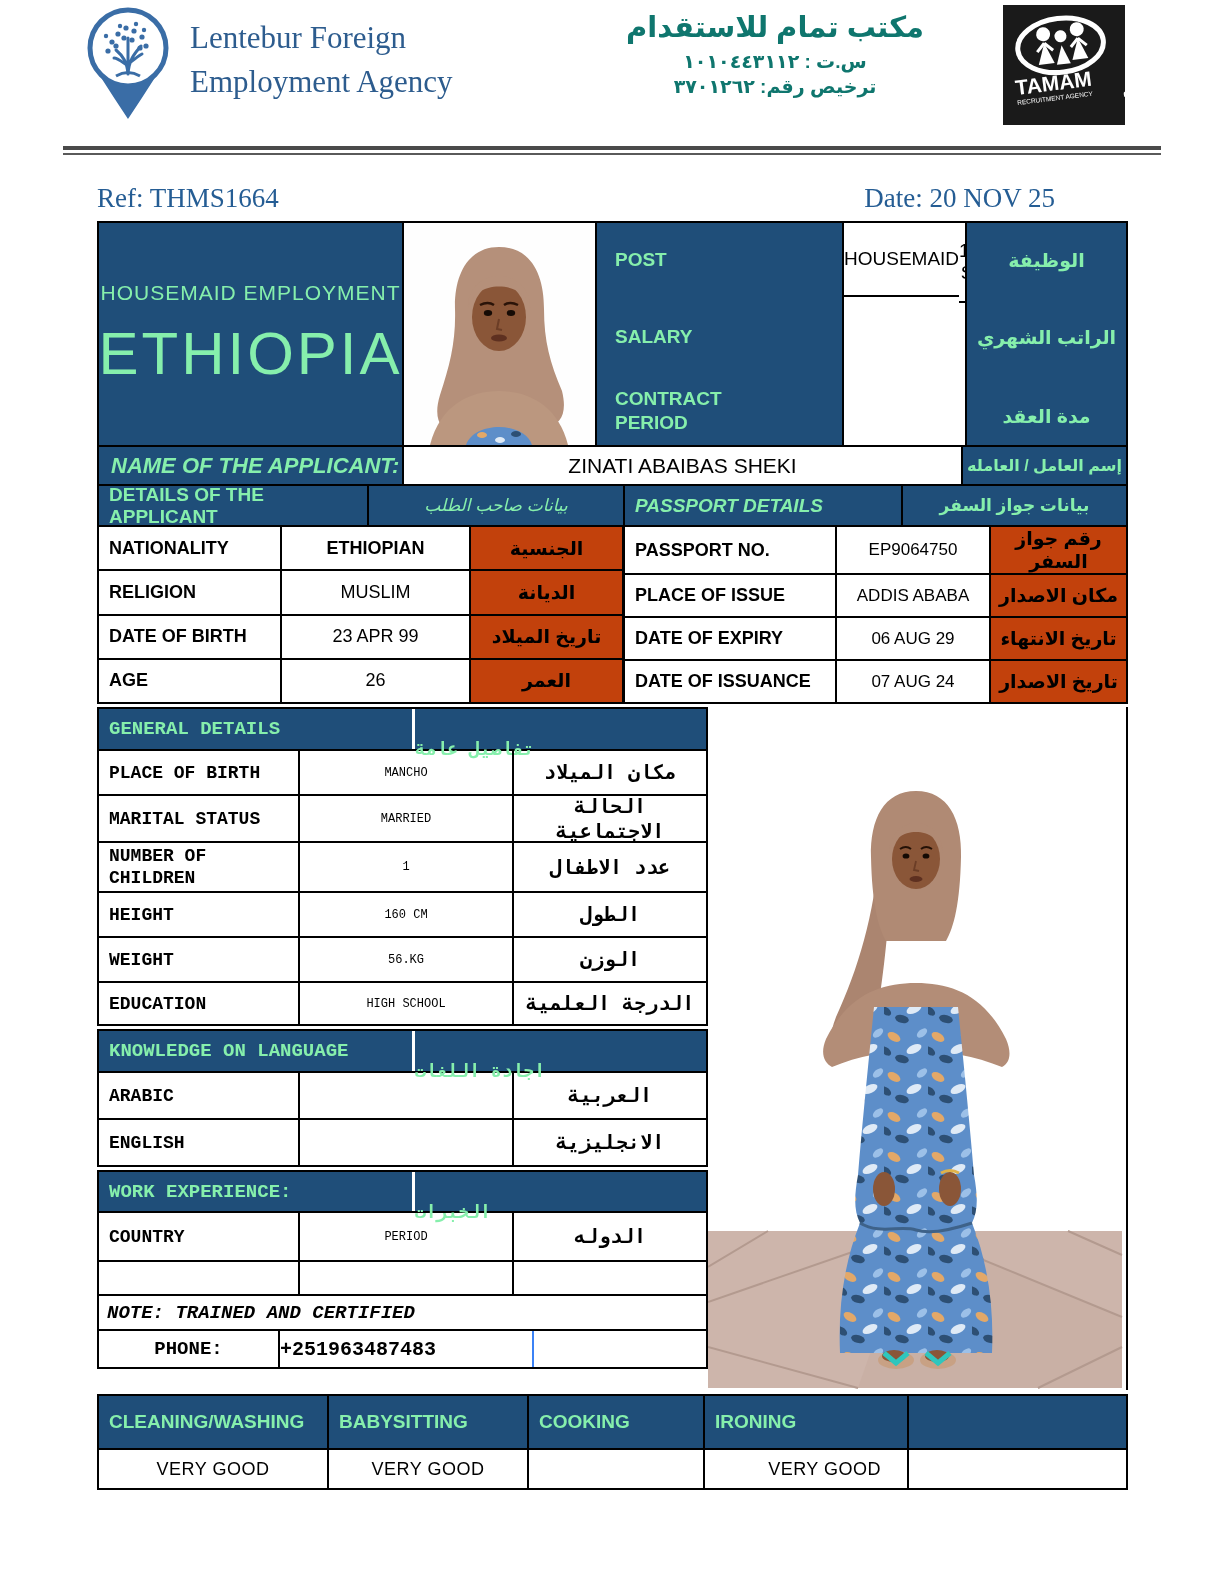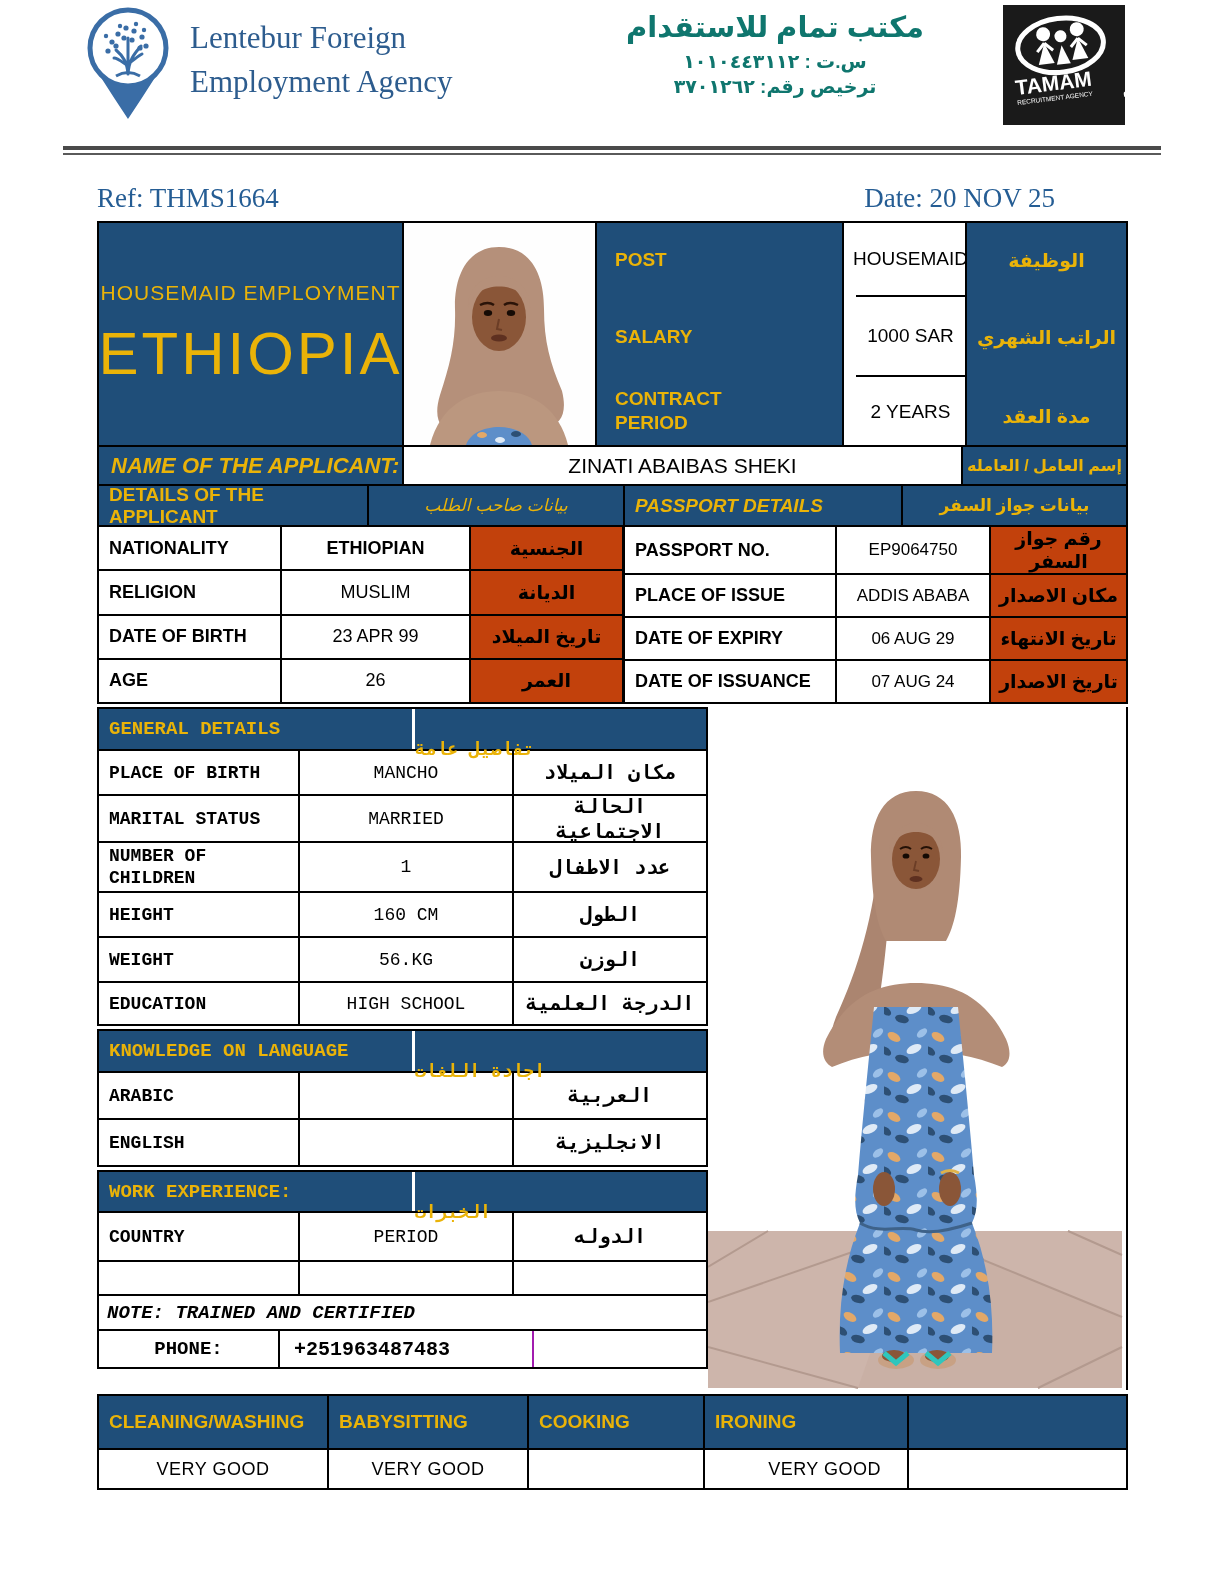--- a/index.html
+++ b/index.html
@@ -15,39 +15,39 @@
   .arabic-head .l3{font-size:19px;font-weight:bold;margin-top:2px;}
   .tamam-box{left:1003px;top:5px;width:122px;height:120px;background:#1a1a1a;}
   .rule1{left:63px;top:146px;width:1098px;height:4px;background:#4a4a4a;}
   .rule2{left:63px;top:153px;width:1098px;height:2px;background:#5a5a5a;}
   .ref-line{left:97px;top:183px;font-family:"Liberation Serif","DejaVu Serif",serif;
     font-size:27px;color:#255d94;}
   .date-line{right:169px;top:183px;font-family:"Liberation Serif","DejaVu Serif",serif;
     font-size:27px;color:#255d94;}
   
   .tbl{left:97px;top:221px;width:1031px;}
-  .blue{background:#1f4e79;color:#eab308;}
+  .blue{background:#1f4e79;color:#86efac;}
   .sec{box-sizing:border-box;border:2px solid #000;display:flex;}
   .mtm{margin-top:-2px;}
   .mt3{margin-top:3px;}
   .cell{box-sizing:border-box;}
   .bb{border-bottom:2px solid #000;}
   .ctr{display:flex;align-items:center;justify-content:center;text-align:center;}
   .rtl{direction:rtl;}
   
   .sec-top{height:226px;}
   .cell-banner{width:303px;display:flex;flex-direction:column;align-items:center;justify-content:center;}
   .banner-l1{font-size:21px;letter-spacing:1px;margin-bottom:14px;}
   .banner-country{font-size:60px;letter-spacing:3px;font-weight:400;}
   .cell-photo{width:195px;border-left:2px solid #000;border-right:2px solid #000;background:#fff;overflow:hidden;}
   .cell-postlabels{width:245px;display:flex;flex-direction:column;}
   .cell-postlabels .pl{box-sizing:border-box;padding-left:18px;display:flex;align-items:center;
        font-weight:bold;font-size:19px;}
   .cell-postlabels .pl span{display:block;width:130px;line-height:24px;}
-  .cell-postvalues{width:125px;display:flex;flex-direction:column;border-left:2px solid #000;border-right:2px solid #000;background:#fff;padding-left:12px;}
+  .cell-postvalues{width:125px;display:flex;flex-direction:row;border-left:2px solid #000;border-right:2px solid #000;background:#fff;}
   .cell-postvalues .pv{box-sizing:border-box;font-size:19px;}
   .cell-postarabic{flex:1;display:flex;flex-direction:column;}
   .cell-postarabic .pa{font-weight:bold;font-size:19px;}
   .r1{height:74px;} .r2{height:80px;} .r3{flex:1;}
   
   .row-name{height:41px;}
   .name-label{width:303px;display:flex;align-items:center;padding-left:12px;
       font-style:italic;font-weight:bold;font-size:22px;}
   .name-value{flex:1;background:#fff;font-size:21px;border-left:2px solid #000;border-right:2px solid #000;}
   .name-ar{width:163px;font-weight:bold;font-size:16px;}
@@ -77,29 +77,29 @@
   .lower{position:relative;height:684px;margin-top:3px;}
   .leftcol{position:absolute;left:0;top:0;width:611px;font-family:Liberation Mono, monospace;}
   .lhead{box-sizing:border-box;border:2px solid #000;height:44px;display:flex;}
   .lhead .he{width:303px;display:flex;align-items:center;padding-left:10px;
      font-weight:bold;font-size:19px;border-right:3px solid #fff;}
   .lhead .ha{flex:1;display:flex;align-items:center;justify-content:flex-end;
      padding-right:34px;font-weight:bold;font-size:18px;direction:rtl;margin-top:40px;}
   .lrow{box-sizing:border-box;border:2px solid #000;display:flex;background:#fff;}
   .lc1{width:201px;border-right:2px solid #000;display:flex;align-items:center;
        padding-left:10px;font-weight:bold;font-size:18px;line-height:22px;box-sizing:border-box;}
-  .lc2{width:214px;border-right:2px solid #000;font-size:18px;box-sizing:border-box;}
+  .lc2{width:214px;border-right:2px solid #000;font-size:12px;box-sizing:border-box;}
   .lc3{flex:1;font-weight:bold;font-size:20px;box-sizing:border-box;}
   .h47{height:47px;}.h49{height:49px;}.h52{height:52px;}.h45{height:45px;}
   .h51{height:51px;}.h36{height:36px;}.h37{height:37px;}.h40{height:40px;}
   .note-row{padding-left:8px;display:flex;align-items:center;font-style:italic;
       font-weight:bold;font-size:19px;}
   .ph1{width:181px;border-right:2px solid #000;font-weight:bold;font-size:19px;box-sizing:border-box;}
-  .ph2{width:254px;border-right:2px solid #a21caf;display:flex;align-items:center;
-      padding-left:14px;font-weight:bold;font-size:20px;box-sizing:border-box;}
+  .ph2{width:254px;border-right:2px solid #3b82f6;display:flex;align-items:center;
+      padding-left:0;font-weight:bold;font-size:20px;box-sizing:border-box;}
   .ph3{flex:1;}
   .photo-full{position:absolute;left:611px;top:0;width:420px;height:683px;
       border-right:2px solid #000;box-sizing:border-box;background:#fff;overflow:hidden;}
   
   .row-skhead{height:56px;}
   .sk{display:flex;align-items:center;padding-left:10px;font-weight:bold;font-size:19px;box-sizing:border-box;}
   .sc1{width:230px;}.sc2{width:200px;}.sc3{width:176px;}.sc4{width:204px;}.sc5{flex:1;}
   .row-skval{height:42px;background:#fff;}
   .sv{font-size:18px;letter-spacing:0.5px;box-sizing:border-box;}
   .row-skhead .sk{border-right:2px solid #000;} .row-skhead .sc5{border-right:none;}

